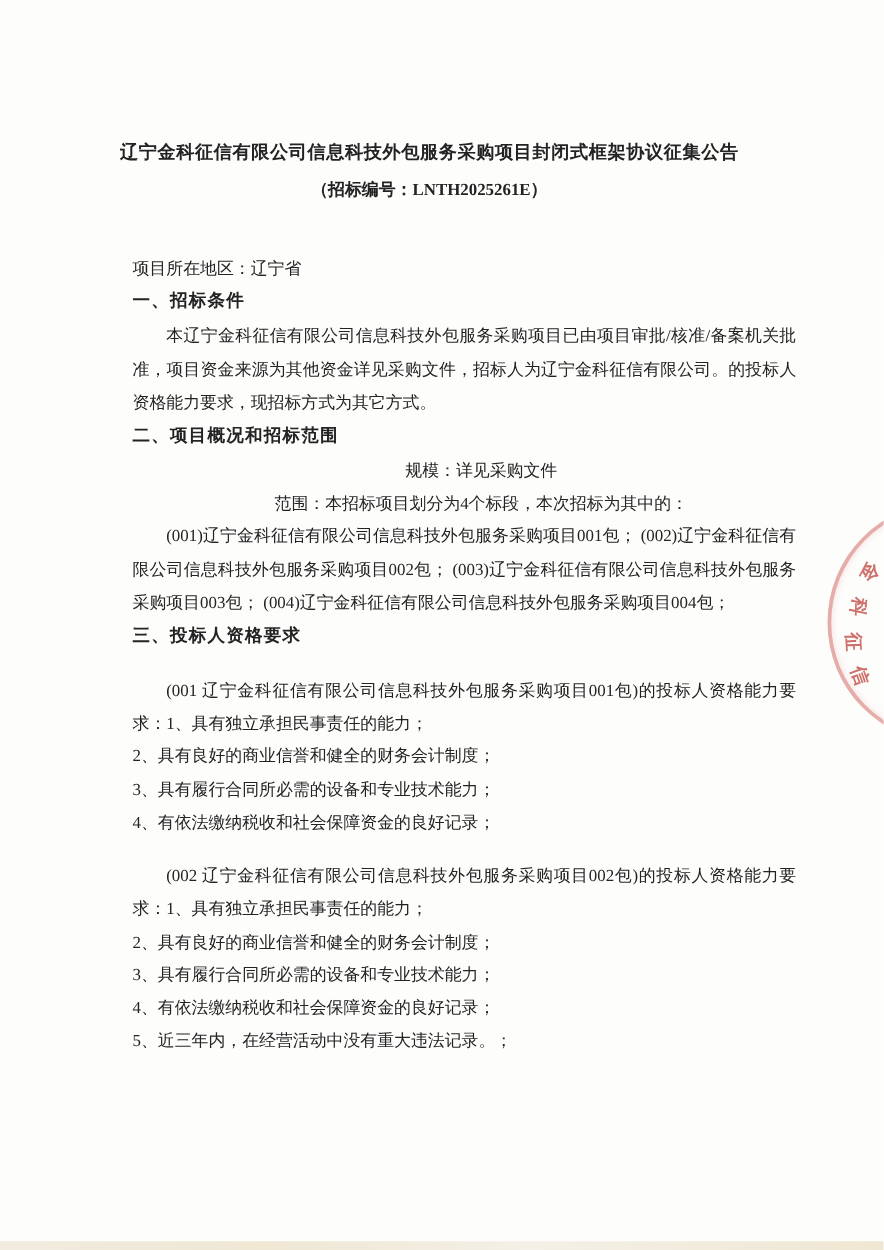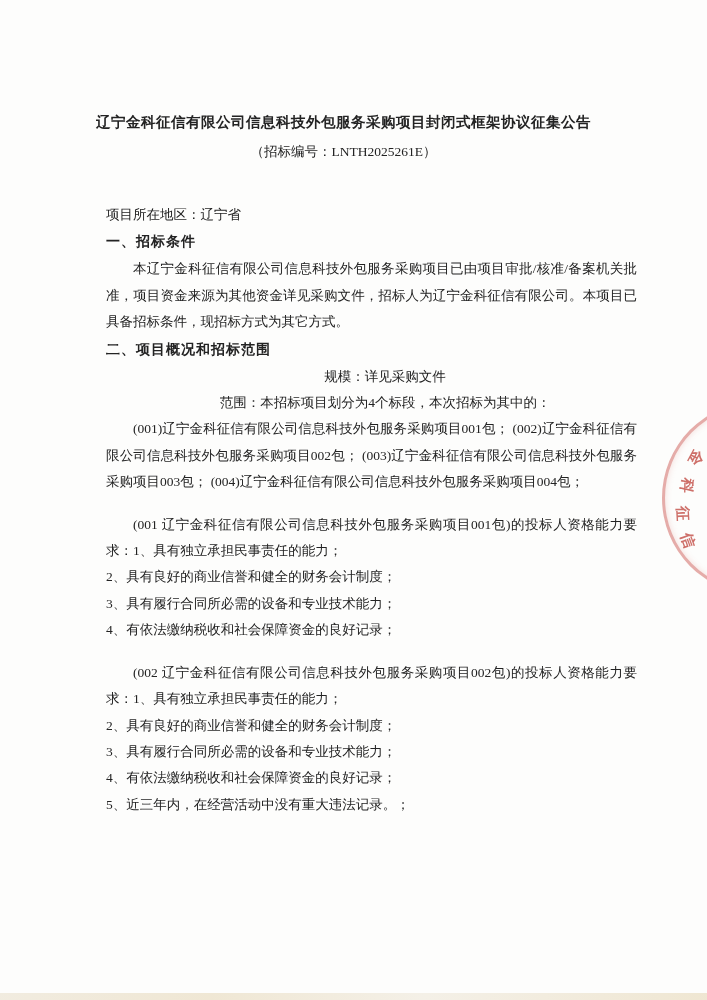--- a/index.html
+++ b/index.html
@@ -21,21 +21,21 @@
     text-align: center;
     font-size: 14.5px;
     font-weight: bold;
     line-height: 21px;
     letter-spacing: 0.5px;
   }
   .doc-subtitle {
     margin: 8px 40px 0 20px;
     text-align: center;
     font-size: 13.5px;
-    font-weight: normal;
+    font-weight: bold;
     line-height: 21px;
   }
   .content {
     margin-left: 106px;
     width: 531px;
     font-size: 13.5px;
     line-height: 26.4px;
     text-align: justify;
   }
   .content .blk { margin: 0; }
@@ -97,25 +97,26 @@
 
 <div class="page">
 
   <div class="doc-title">辽宁金科征信有限公司信息科技外包服务采购项目封闭式框架协议征集公告</div>
 
   <div class="doc-subtitle">（招标编号：LNTH2025261E）</div>
 
   <div class="content" id="content">
       <p class="blk line">项目所在地区：辽宁省</p>
       <div class="blk heading">一、招标条件</div>
-      <p class="blk para">本辽宁金科征信有限公司信息科技外包服务采购项目已由项目审批/核准/备案机关批准，项目资金来源为其他资金详见采购文件，招标人为辽宁金科征信有限公司。本项目已具备招标条件，现招标方式为其它方式。</p>
+      <p class="blk para">本辽宁金科征信有限公司信息科技外包服务采购项目已由项目审批/核准/备案机关批准，项目资金来源为其他资金详见采购文件，招标人为辽宁金科征信有限公司。的投标人资格能力要求，现招标方式为其它方式。</p>
       <div class="blk heading">二、项目概况和招标范围</div>
       <p class="blk sub">规模：详见采购文件</p>
       <p class="blk sub">范围：本招标项目划分为4个标段，本次招标为其中的：</p>
       <p class="blk para">(001)辽宁金科征信有限公司信息科技外包服务采购项目001包； (002)辽宁金科征信有限公司信息科技外包服务采购项目002包； (003)辽宁金科征信有限公司信息科技外包服务采购项目003包； (004)辽宁金科征信有限公司信息科技外包服务采购项目004包；</p>
+      <div class="blk heading">三、投标人资格要求</div>
       <p class="blk para group">(001 辽宁金科征信有限公司信息科技外包服务采购项目001包)的投标人资格能力要求：1、具有独立承担民事责任的能力；</p>
       <p class="blk plain">2、具有良好的商业信誉和健全的财务会计制度；</p>
       <p class="blk plain">3、具有履行合同所必需的设备和专业技术能力；</p>
       <p class="blk plain">4、有依法缴纳税收和社会保障资金的良好记录；</p>
       <p class="blk para group">(002 辽宁金科征信有限公司信息科技外包服务采购项目002包)的投标人资格能力要求：1、具有独立承担民事责任的能力；</p>
       <p class="blk plain">2、具有良好的商业信誉和健全的财务会计制度；</p>
       <p class="blk plain">3、具有履行合同所必需的设备和专业技术能力；</p>
       <p class="blk plain">4、有依法缴纳税收和社会保障资金的良好记录；</p>
       <p class="blk plain">5、近三年内，在经营活动中没有重大违法记录。；</p>
     </div>

